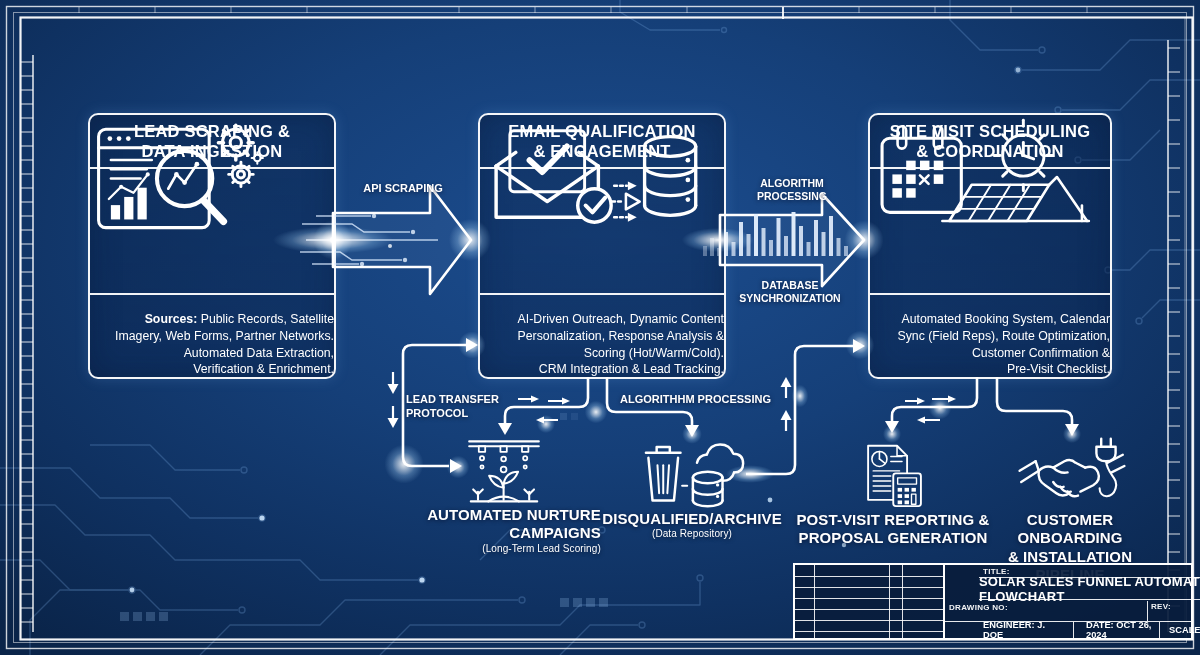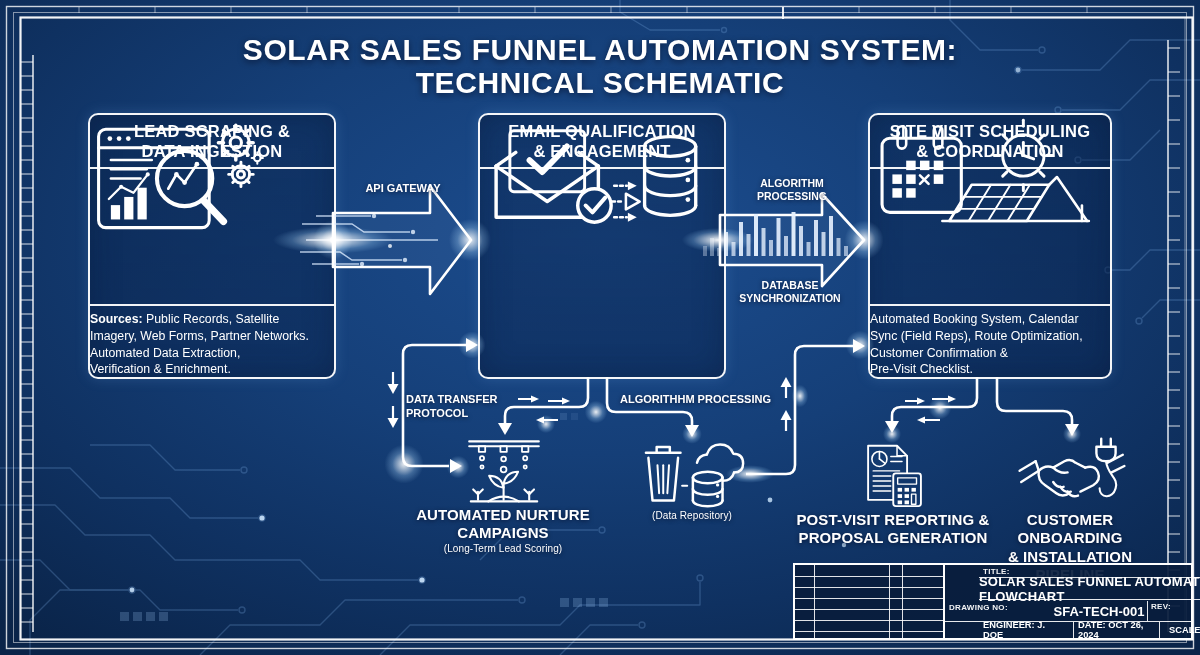--- a/index.html
+++ b/index.html
@@ -25,21 +25,21 @@
   
   .pbox{position:absolute;width:244px;height:262px;border:2.5px solid rgba(255,255,255,.96);
     border-radius:10px;background:linear-gradient(180deg, rgba(8,30,66,.38), rgba(10,36,78,.5));
     box-shadow:0 0 14px rgba(130,190,255,.18), inset 0 0 30px rgba(5,20,50,.35);
     display:flex;flex-direction:column;}
   .pbox .hd{height:52px;display:flex;align-items:center;justify-content:center;text-align:center;
     font-weight:bold;font-size:16.5px;line-height:1.22;letter-spacing:.2px;
     border-bottom:2px solid rgba(255,255,255,.95);}
   .pbox .icon-area{flex:1;display:flex;align-items:center;justify-content:center;}
   .pbox .desc{height:66px;border-top:2px solid rgba(255,255,255,.95);
-    font-size:12.3px;line-height:16.8px;text-align:left;padding-top:5px;}
+    font-size:12.3px;line-height:16.8px;text-align:right;padding-top:16px;}
   .pbox .desc b{font-weight:bold;}
 
   
   .clabel{position:absolute;font-weight:bold;color:#fff;text-shadow:0 1px 4px rgba(0,0,25,.6);}
   .t-center{text-align:center;transform:translateX(-50%);}
 
   
   .ncap{position:absolute;transform:translateX(-50%);text-align:center;
     font-size:15px;font-weight:bold;line-height:1.22;letter-spacing:.1px;
     text-shadow:0 1px 4px rgba(0,0,25,.6);}
@@ -212,24 +212,20 @@
       <line x1="611" y1="7" x2="611" y2="13"></line>
         <line x1="687" y1="7" x2="687" y2="13"></line>
         <line x1="859" y1="7" x2="859" y2="13"></line>
       <line x1="935" y1="7" x2="935" y2="13"></line>
         <line x1="1011" y1="7" x2="1011" y2="13"></line>
         <line x1="1087" y1="7" x2="1087" y2="13"></line>
       <line x1="783" y1="7" x2="783" y2="19" stroke="rgba(255,255,255,.9)" stroke-width="2"></line>
     </g>
   </svg>
 
-  <div class="abs main-title">
-    <div>SOLAR SALES FUNNEL AUTOMATION SYSTEM:</div>
-    <div>TECHNICAL SCHEMATIC</div>
-  </div>
 
   <div class="pbox" style="left:88px;top:113px;">
     <div class="hd pre">LEAD SCRAPING &amp;
 DATA INGESTION</div>
     <div class="icon-area">
       <svg width="180" height="128" viewBox="0 0 175 125" stroke="#fff" fill="none" stroke-linecap="round" stroke-linejoin="round">
         <rect x="8" y="14" width="108" height="96" rx="7" stroke-width="3"></rect>
         <line x1="8" y1="32" x2="116" y2="32" stroke-width="3"></line>
         <circle cx="19" cy="23" r="2.3" fill="#fff" stroke="none"></circle>
           <circle cx="28" cy="23" r="2.3" fill="#fff" stroke="none"></circle>
@@ -317,20 +313,24 @@
             <path d="M219,32 V92"></path>
           <path d="M167,92 A26,10 0 0 0 219,92"></path>
           <path d="M167,52 A26,10 0 0 0 219,52"></path>
           <path d="M167,72 A26,10 0 0 0 219,72"></path>
         </g>
         <circle cx="211" cy="46" r="2.4" fill="#fff" stroke="none"></circle>
         <circle cx="211" cy="66" r="2.4" fill="#fff" stroke="none"></circle>
         <circle cx="211" cy="86" r="2.4" fill="#fff" stroke="none"></circle>
       </svg>
     </div>
+    <div class="desc pre">AI-Driven Outreach, Dynamic Content
+Personalization, Response Analysis &amp;
+Scoring (Hot/Warm/Cold).
+CRM Integration &amp; Lead Tracking.</div>
   </div>
 
   <div class="pbox" style="left:868px;top:113px;width:240px;">
     <div class="hd pre">SITE VISIT SCHEDULING
 &amp; COORDINATION</div>
     <div class="icon-area">
       <svg width="224" height="118" viewBox="0 0 260 135" stroke="#fff" fill="none" stroke-linecap="round" stroke-linejoin="round">
         <rect x="14" y="26" width="92" height="86" rx="9" stroke-width="3.6"></rect>
         <rect x="32" y="12" width="10" height="26" rx="5" stroke-width="3"></rect>
         <rect x="74" y="12" width="10" height="26" rx="5" stroke-width="3"></rect>
@@ -469,26 +469,26 @@
       <line x1="940" y1="420" x2="925" y2="420"></line>
     </g>
     <polygon points="917,397.5 925,401 917,404.5" fill="#fff"></polygon>
     <polygon points="948,395.5 956,399 948,402.5" fill="#fff"></polygon>
     <polygon points="925,416.5 917,420 925,423.5" fill="#fff"></polygon>
 
     <path d="M997,377 V402 Q997,411 1006,411 H1063 Q1072,411 1072,420 V425" stroke="#fff" stroke-width="2.6" fill="none"></path>
     <polygon points="1065,424 1072,436 1079,424" fill="#fff"></polygon>
   </svg>
 
-  <div class="clabel t-center" style="left:403px;top:182px;font-size:11px;">API GATEWAY</div>
+  <div class="clabel t-center" style="left:403px;top:182px;font-size:11px;">API SCRAPING</div>
   <div class="clabel t-center pre" style="left:792px;top:177px;font-size:10.5px;line-height:1.25;">ALGORITHM
 PROCESSING</div>
   <div class="clabel t-center pre" style="left:790px;top:279px;font-size:10.5px;line-height:1.25;">DATABASE
 SYNCHRONIZATION</div>
-  <div class="clabel pre" style="left:406px;top:392px;font-size:11px;line-height:1.3;">DATA TRANSFER
+  <div class="clabel pre" style="left:406px;top:392px;font-size:11px;line-height:1.3;">LEAD TRANSFER
 PROTOCOL</div>
   <div class="clabel" style="left:620px;top:393px;font-size:11px;">ALGORITHHM PROCESSING</div>
 
   <div class="abs" style="left:460px;top:435px;">
     <svg width="88" height="72" viewBox="0 0 95 90" stroke="#fff" fill="none" stroke-linecap="round" stroke-linejoin="round">
       <line x1="4" y1="8" x2="91" y2="8" stroke-width="2.6"></line>
       <line x1="4" y1="14" x2="91" y2="14" stroke-width="2.6"></line>
       <g stroke-width="2.2">
         <rect x="16" y="14" width="8" height="7"></rect>
           <rect x="43" y="14" width="8" height="7"></rect>
@@ -508,21 +508,21 @@
           <line x1="15" y1="74" x2="9" y2="68"></line>
           <line x1="15" y1="74" x2="21" y2="68"></line>
         <line x1="79" y1="81" x2="79" y2="71"></line>
           <line x1="79" y1="74" x2="73" y2="68"></line>
           <line x1="79" y1="74" x2="85" y2="68"></line>
         <path d="M28,83 Q47,71 66,83"></path>
         <line x1="6" y1="83" x2="89" y2="83"></line>
       </g>
     </svg>
   </div>
-  <div class="ncap" style="left:503px;top:506px;">
+  <div class="ncap" style="left:514px;top:506px;text-align:right;">
     <div class="pre">AUTOMATED NURTURE
 CAMPAIGNS</div>
     <div class="sub">(Long-Term Lead Scoring)</div>
   </div>
 
   <div class="abs" style="left:628px;top:438px;">
     <svg width="124" height="70" viewBox="0 0 135 85" stroke="#fff" fill="none" stroke-linecap="round" stroke-linejoin="round">
       <path d="M88,20 Q92,8 104,8 Q116,8 120,19 Q132,19 132,31 Q132,42 121,42" stroke-width="3"></path>
       <path d="M88,20 Q78,21 76,30" stroke-width="3"></path>
       <line x1="14" y1="18" x2="56" y2="18" stroke-width="3"></line>
@@ -538,20 +538,21 @@
           <path d="M107,48 V76"></path>
         <path d="M71,76 A18,7 0 0 0 107,76"></path>
         <path d="M71,62 A18,7 0 0 0 107,62"></path>
       </g>
       <circle cx="101" cy="57" r="2" fill="#fff" stroke="none"></circle>
       <circle cx="101" cy="71" r="2" fill="#fff" stroke="none"></circle>
       <path d="M107,52 Q118,52 121,42" stroke-width="3"></path>
     </svg>
   </div>
   <div class="ncap" style="left:692px;top:510px;">
+    <div>DISQUALIFIED/ARCHIVE</div>
     <div class="sub">(Data Repository)</div>
   </div>
 
   <div class="abs" style="left:852px;top:442px;">
     <svg width="80" height="66" viewBox="0 0 100 105" stroke="#fff" fill="none" stroke-linecap="round" stroke-linejoin="round">
       <path d="M12,6 H58 L74,22 V92 H12 Z" stroke-width="3"></path>
       <path d="M58,6 V22 H74" stroke-width="2.4"></path>
       <circle cx="30" cy="27" r="12" stroke-width="2.5"></circle>
       <line x1="30" y1="27" x2="30" y2="15" stroke-width="2.5"></line>
         <line x1="30" y1="27" x2="39" y2="34" stroke-width="2.5"></line>
@@ -634,27 +635,26 @@
       <div class="tbline" style="left:0;top:44px;width:148px;height:1px;"></div>
       <div class="tbline" style="left:0;top:55px;width:148px;height:1px;"></div>
       <div class="tbline" style="left:0;top:66px;width:148px;height:1px;"></div>
     </div>
 
     <div class="abs" style="left:150px;top:0;width:246px;height:73px;">
       <div class="tb-cell tb-small" style="left:0;top:0;width:246px;height:13px;padding-left:4px;border-bottom:1.5px solid rgba(255,255,255,.9);box-sizing:border-box;">TITLE:</div>
       <div class="tb-cell" style="left:0;top:14px;width:246px;height:21px;justify-content:center;font-size:13px;letter-spacing:.2px;border-bottom:1.5px solid rgba(255,255,255,.9);box-sizing:border-box;">SOLAR SALES FUNNEL AUTOMATION FLOWCHART</div>
       <div class="abs" style="left:0;top:36px;width:246px;height:21px;border-bottom:1.5px solid rgba(255,255,255,.9);box-sizing:border-box;">
         <span class="tb-small abs" style="left:4px;top:2px;">DRAWING NO:</span>
-        <div class="tb-cell" style="left:40px;top:0;width:160px;height:20px;justify-content:center;font-size:13px;">SFA-TECH-001</div>
         <div class="abs" style="left:202px;top:0;width:64px;height:20px;border-left:1.5px solid rgba(255,255,255,.9);box-sizing:border-box;">
           <span class="tb-small abs" style="left:3px;top:1px;">REV:</span>
           <div class="tb-cell" style="left:0;top:6px;width:44px;height:14px;justify-content:center;font-size:11px;">A</div>
         </div>
       </div>
       <div class="abs" style="left:0;top:57px;width:246px;height:16px;">
         <div class="tb-cell" style="left:0;top:0;width:79px;height:16px;padding-left:4px;font-size:9.3px;box-sizing:border-box;">ENGINEER: J. DOE</div>
-        <div class="tb-cell" style="left:94px;top:0;width:85px;height:16px;padding-left:4px;font-size:9.3px;border-left:1.5px solid rgba(255,255,255,.9);box-sizing:border-box;">DATE: OCT 26, 2024</div>
+        <div class="tb-cell" style="left:94px;top:0;width:85px;height:16px;padding-left:12px;font-size:9.3px;border-left:1.5px solid rgba(255,255,255,.9);box-sizing:border-box;">DATE: OCT 26, 2024</div>
         <div class="tb-cell" style="left:180px;top:0;width:66px;height:16px;padding-left:9px;font-size:9.3px;border-left:1.5px solid rgba(255,255,255,.9);box-sizing:border-box;">SCALE: NTS</div>
       </div>
     </div>
   </div>
 
 </div>
 
 </body></html>

